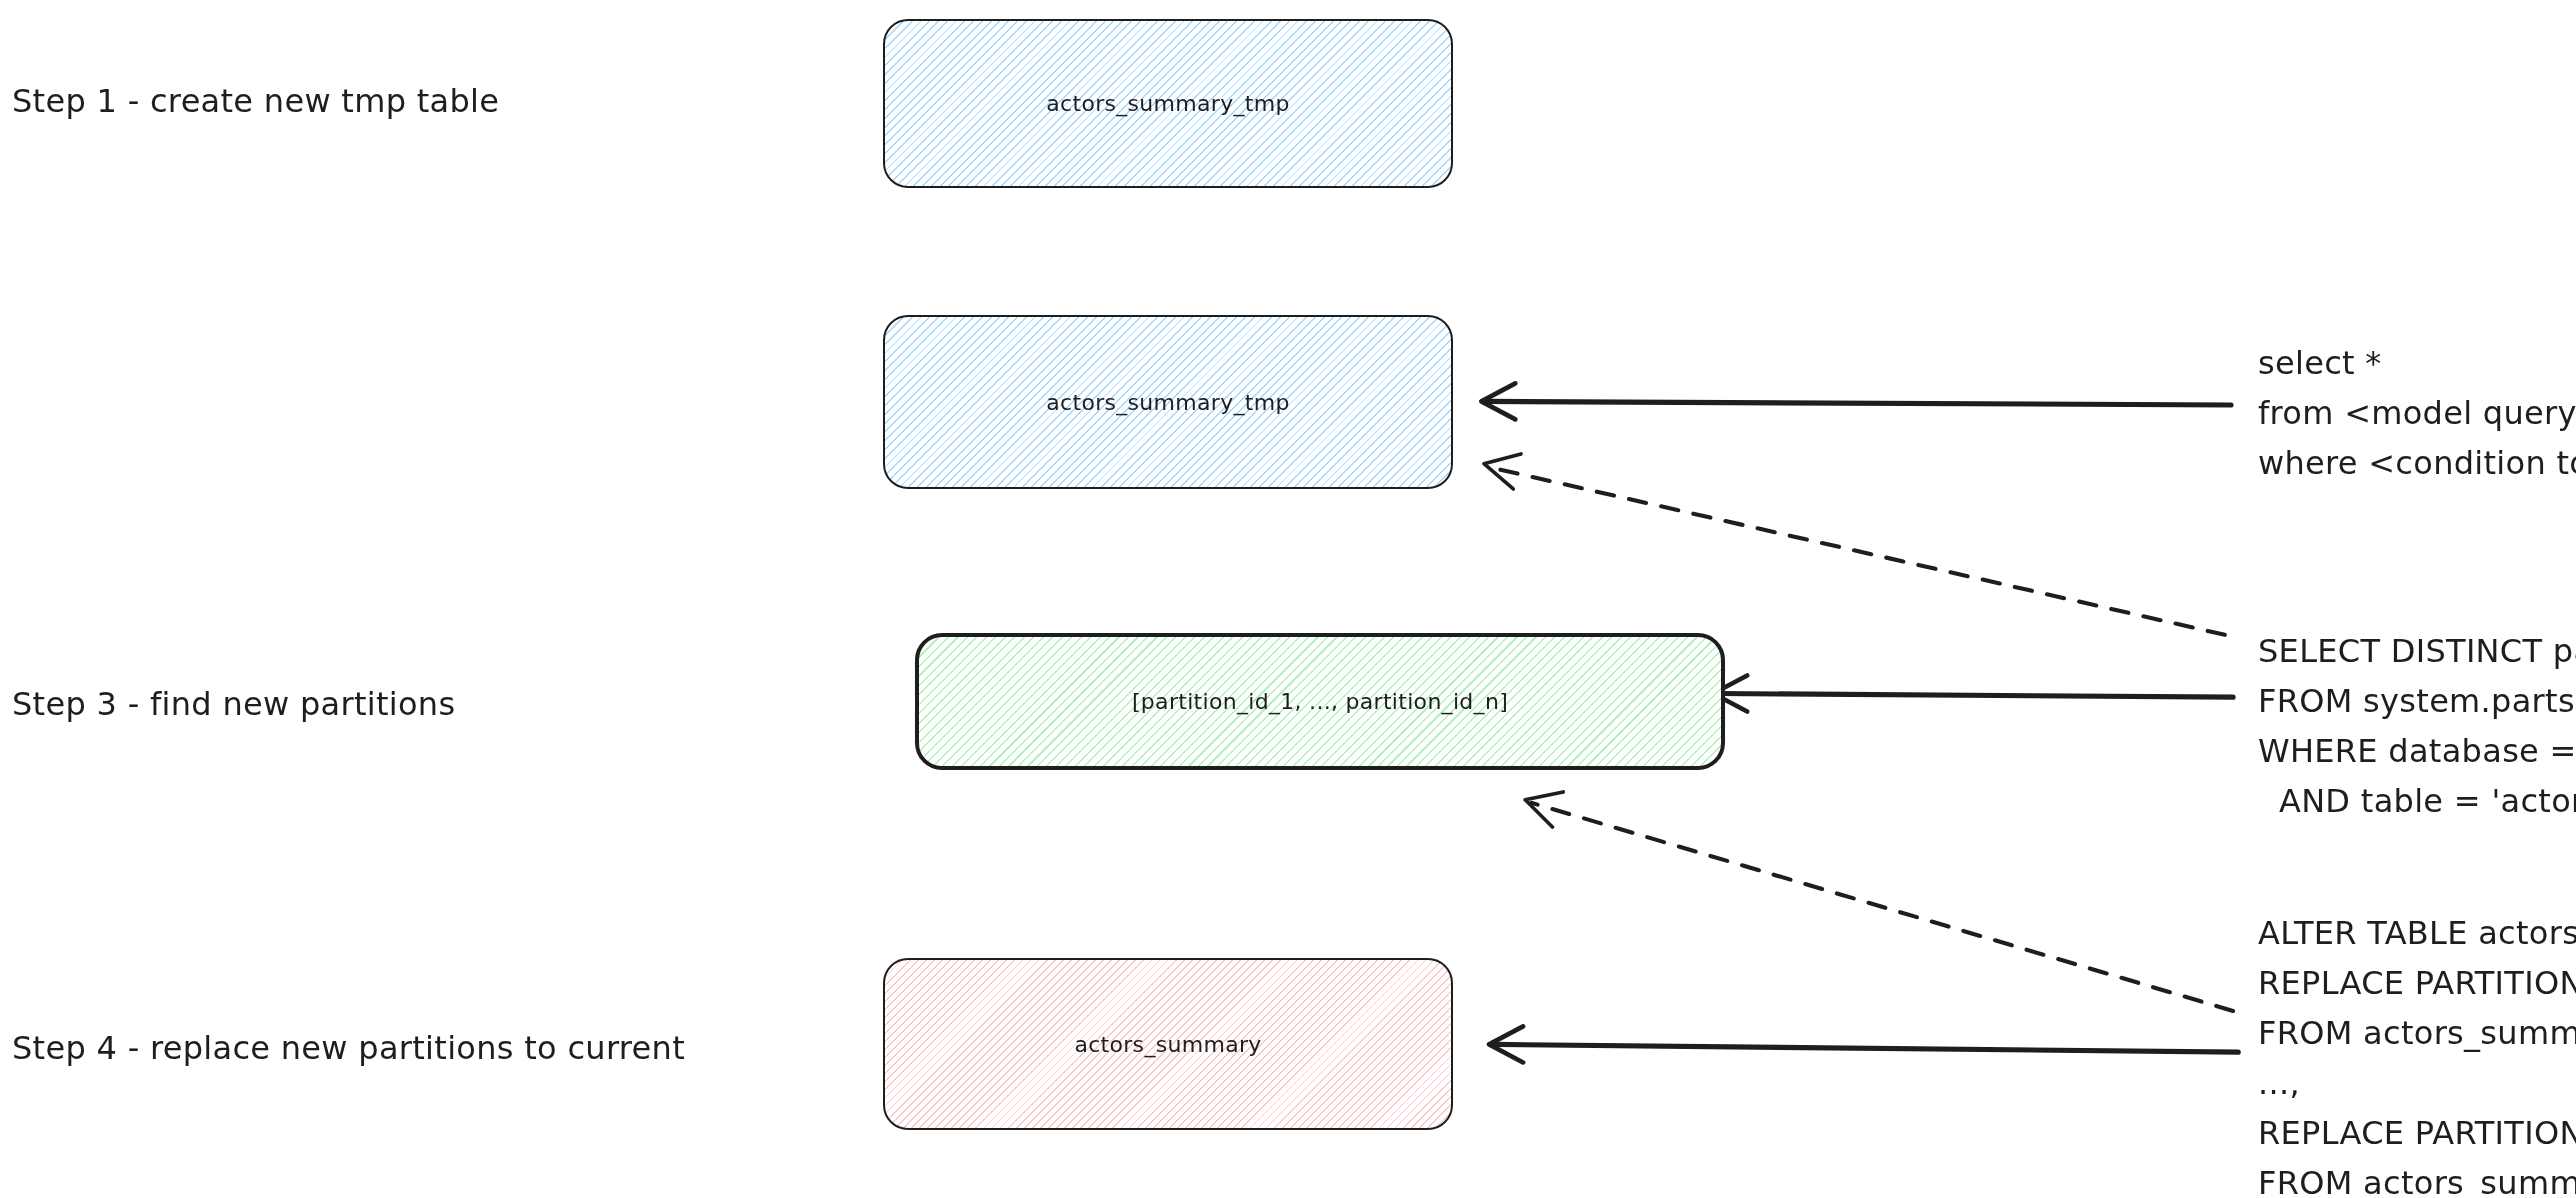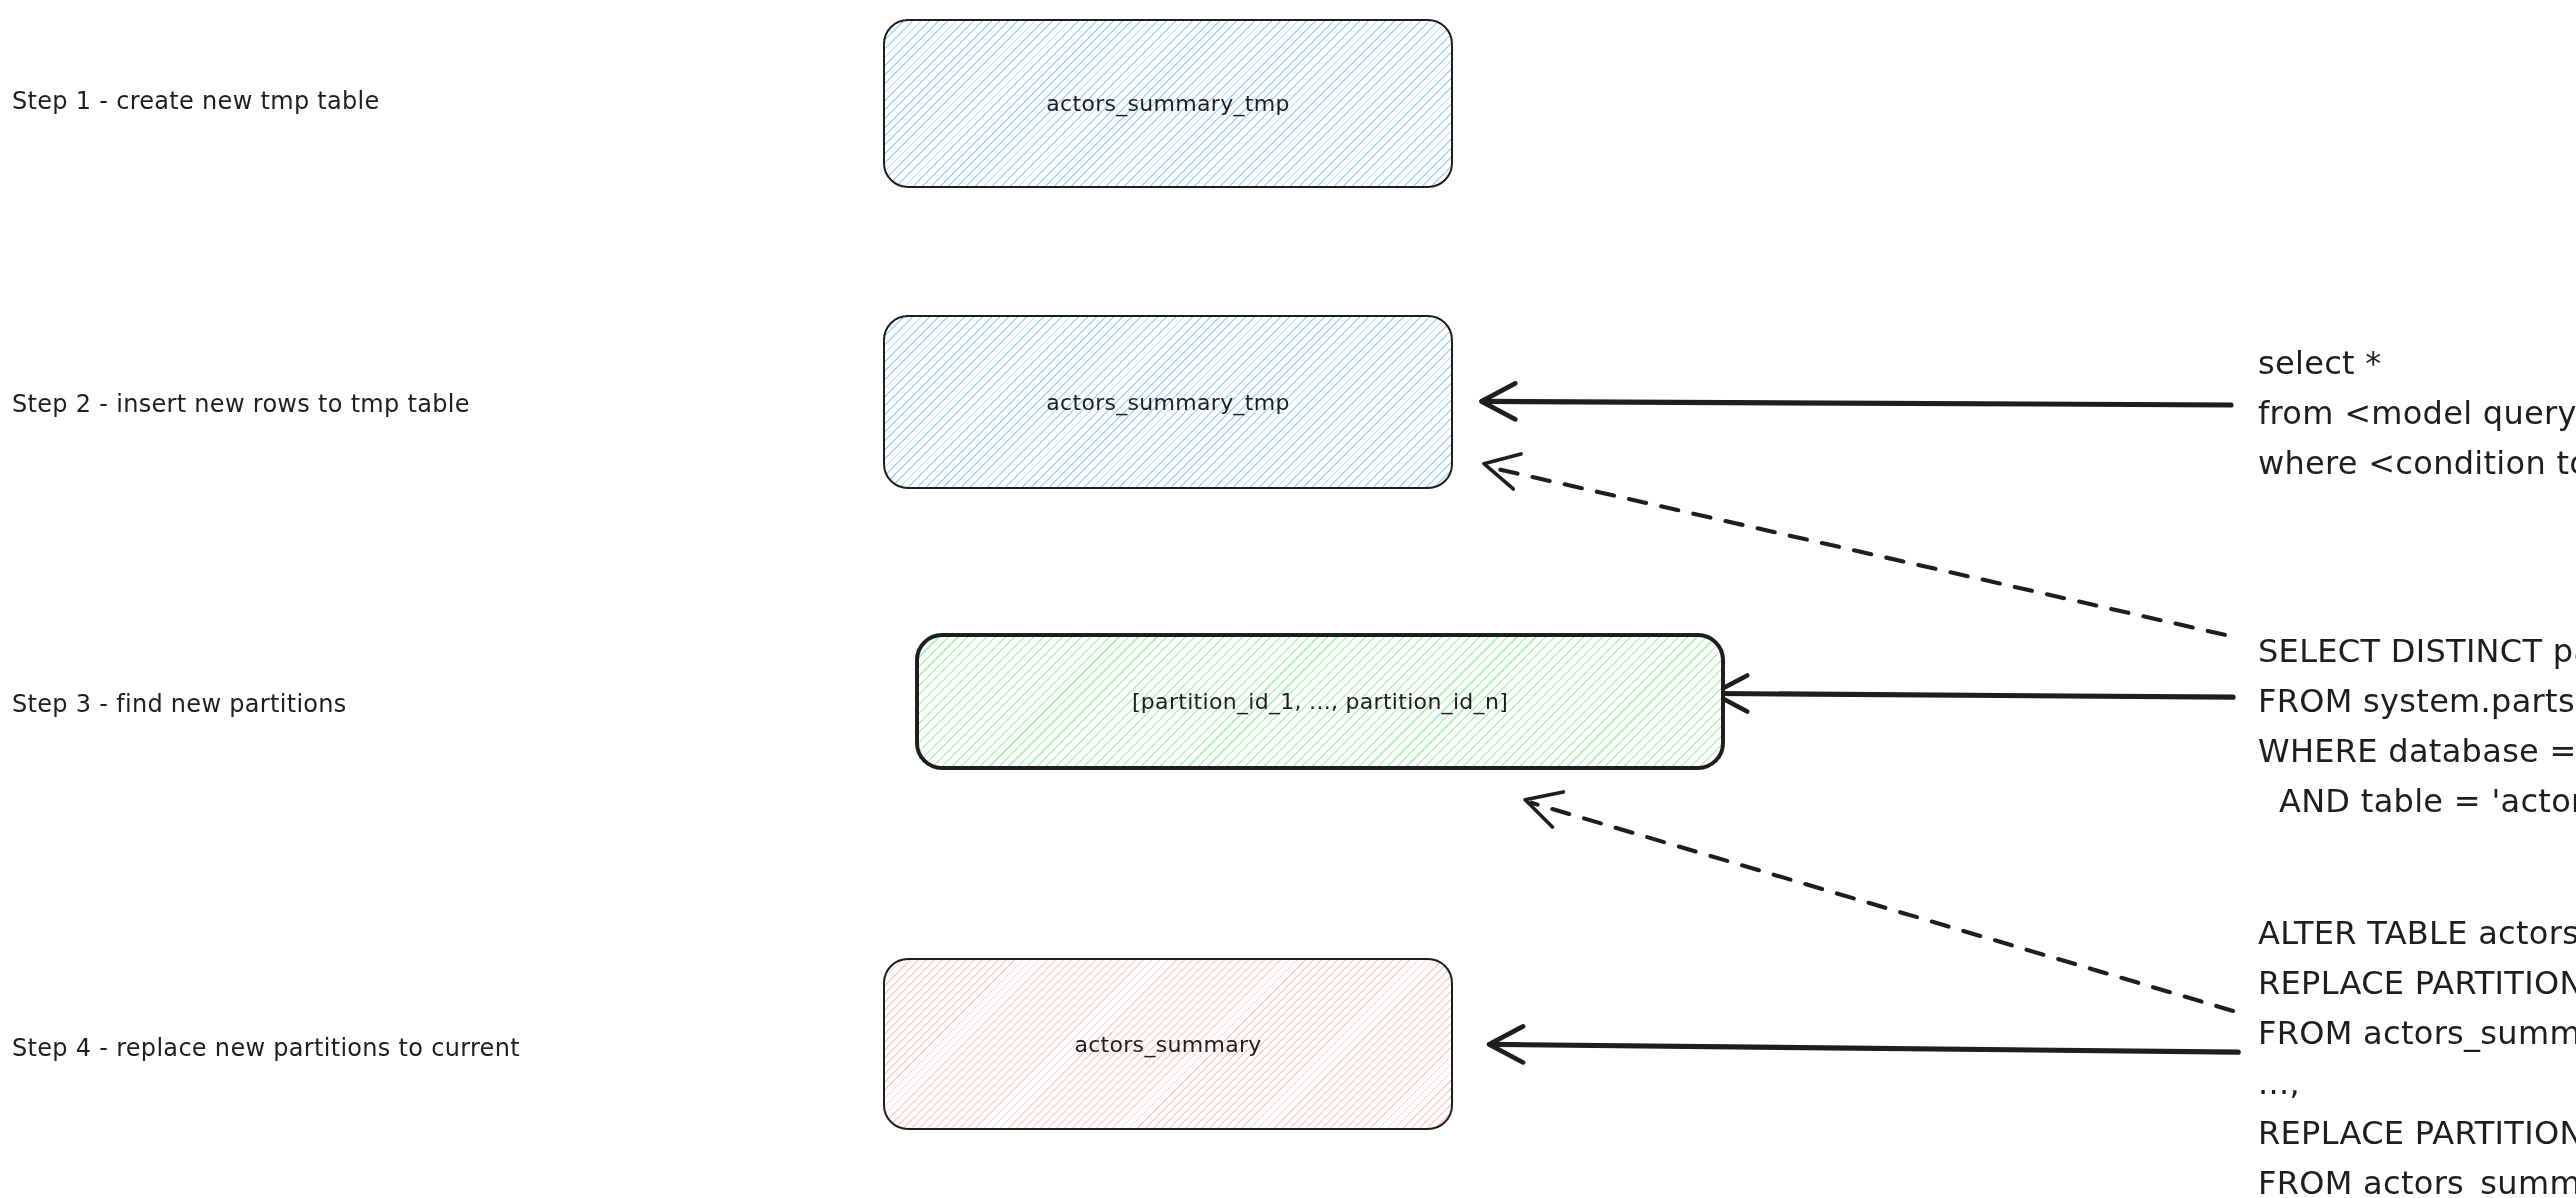--- a/index.html
+++ b/index.html
@@ -15,21 +15,21 @@
     font-family: "DejaVu Sans", sans-serif;
     color: #1e1e1e;
   }
   #arrows-layer {
     position: absolute; left: 0; top: 0;
     width: 3650px; height: 1199px;
   }
   .step-label {
     position: absolute;
     left: 12px;
-    font-size: 24px;
+    font-size: 32px;
     line-height: 43px;
     letter-spacing: 0.3px;
     white-space: nowrap;
   }
   .box {
     position: absolute;
     box-sizing: border-box;
     border: 2.6px solid #1e1e1e;
     border-radius: 25px;
     display: flex;
@@ -110,21 +110,20 @@
       <polyline points="2937,949 2880,900 2952,881" stroke-width="7"></polyline>
     </g>
 
     <g>
       <line x1="4334" y1="1962" x2="2972" y2="1558" stroke-width="8" stroke-dasharray="34 30"></line>
       <polyline points="3013,1605 2960,1552 3034,1537" stroke-width="7"></polyline>
     </g>
   </svg>
 
   <div class="step-label" style="top:80px">Step 1 - create new tmp table</div>
-  <div class="step-label" style="top:383px">Step 2 - insert new rows to tmp table</div>
   <div class="step-label" style="top:683px">Step 3 - find new partitions</div>
   <div class="step-label" style="top:1027px">Step 4 - replace new partitions to current</div>
 
   <div id="box-step1" class="box box-blue hatch-blue">
     <span>actors_summary_tmp</span>
   </div>
 
   <div id="box-step2" class="box box-blue hatch-blue">
     <span>actors_summary_tmp</span>
   </div>

